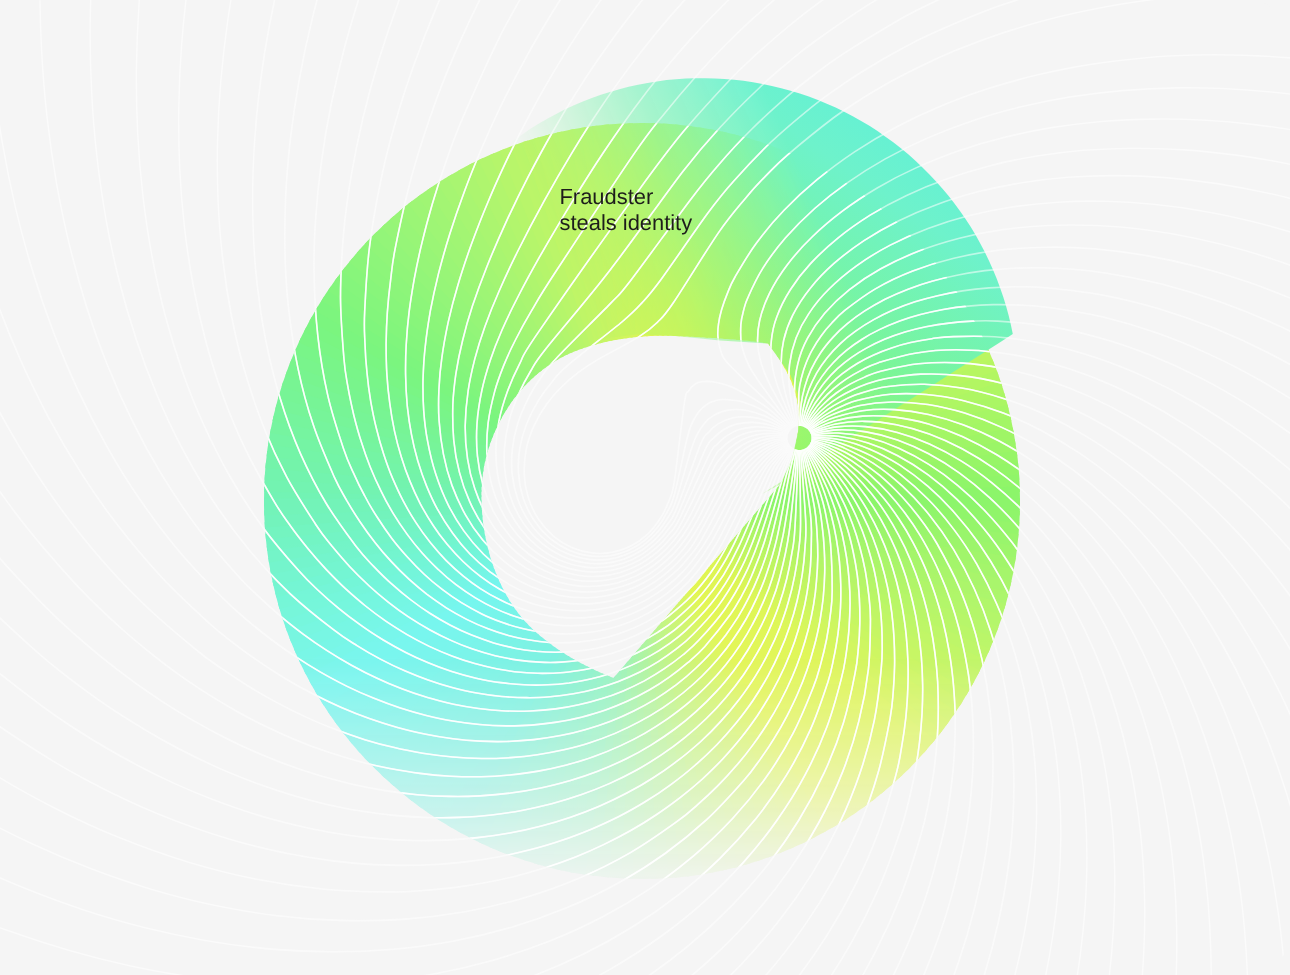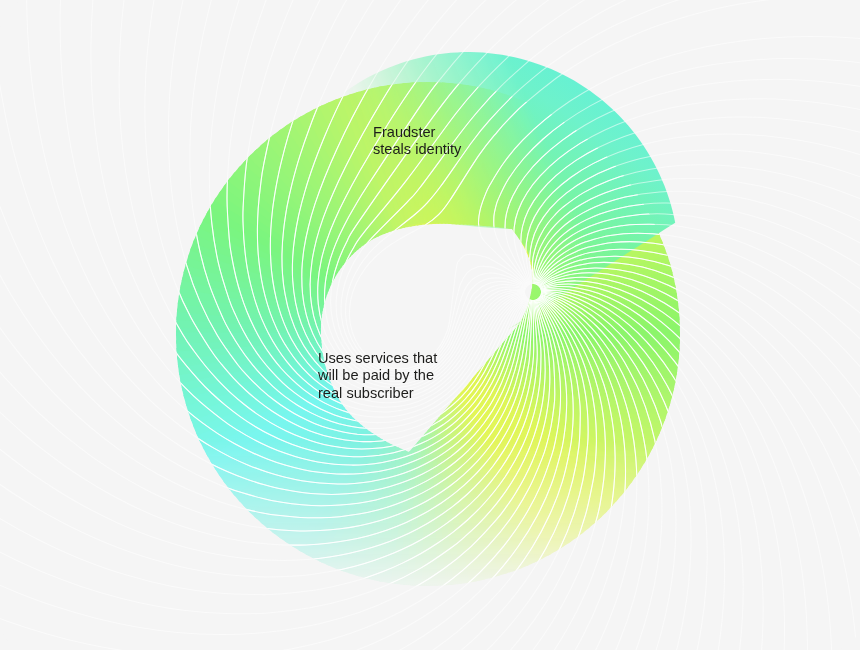--- a/index.html
+++ b/index.html
@@ -355,16 +355,13 @@
     <g opacity="0.55">
       <use href="#flowLines"></use>
     </g>
     <g opacity="0.95" clip-path="url(#clipRing)">
       <use href="#flowLines"></use>
     </g>
   </svg>
 
   <div class="label" style="left:373px;top:124px">Fraudster
 steals identity</div>
-  <div class="label" style="left:318px;top:350px">Uses services that
-will be paid by the
-real subscriber</div>
 </div>
 
 </body></html>

